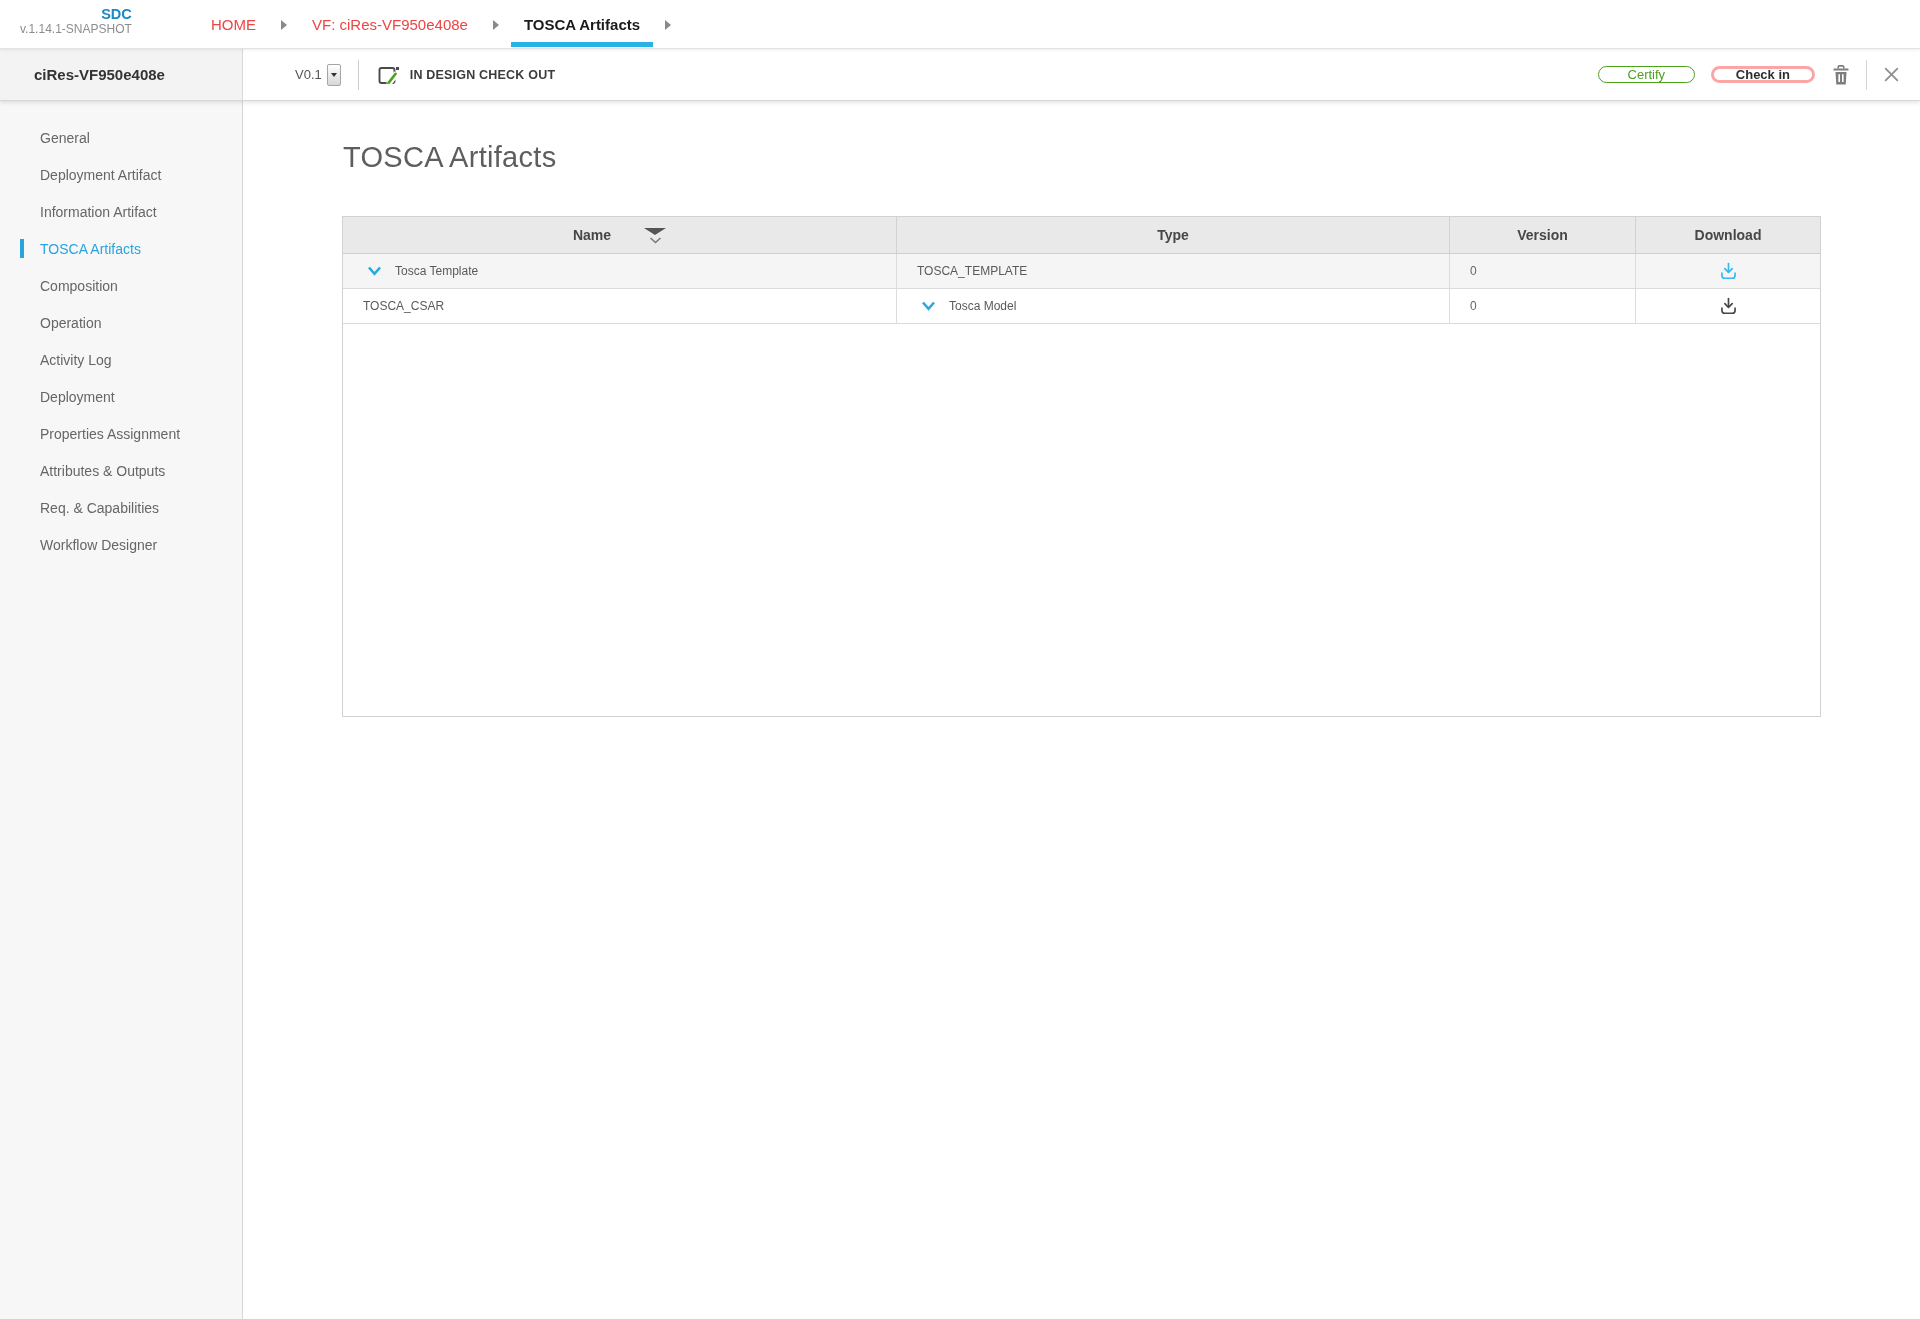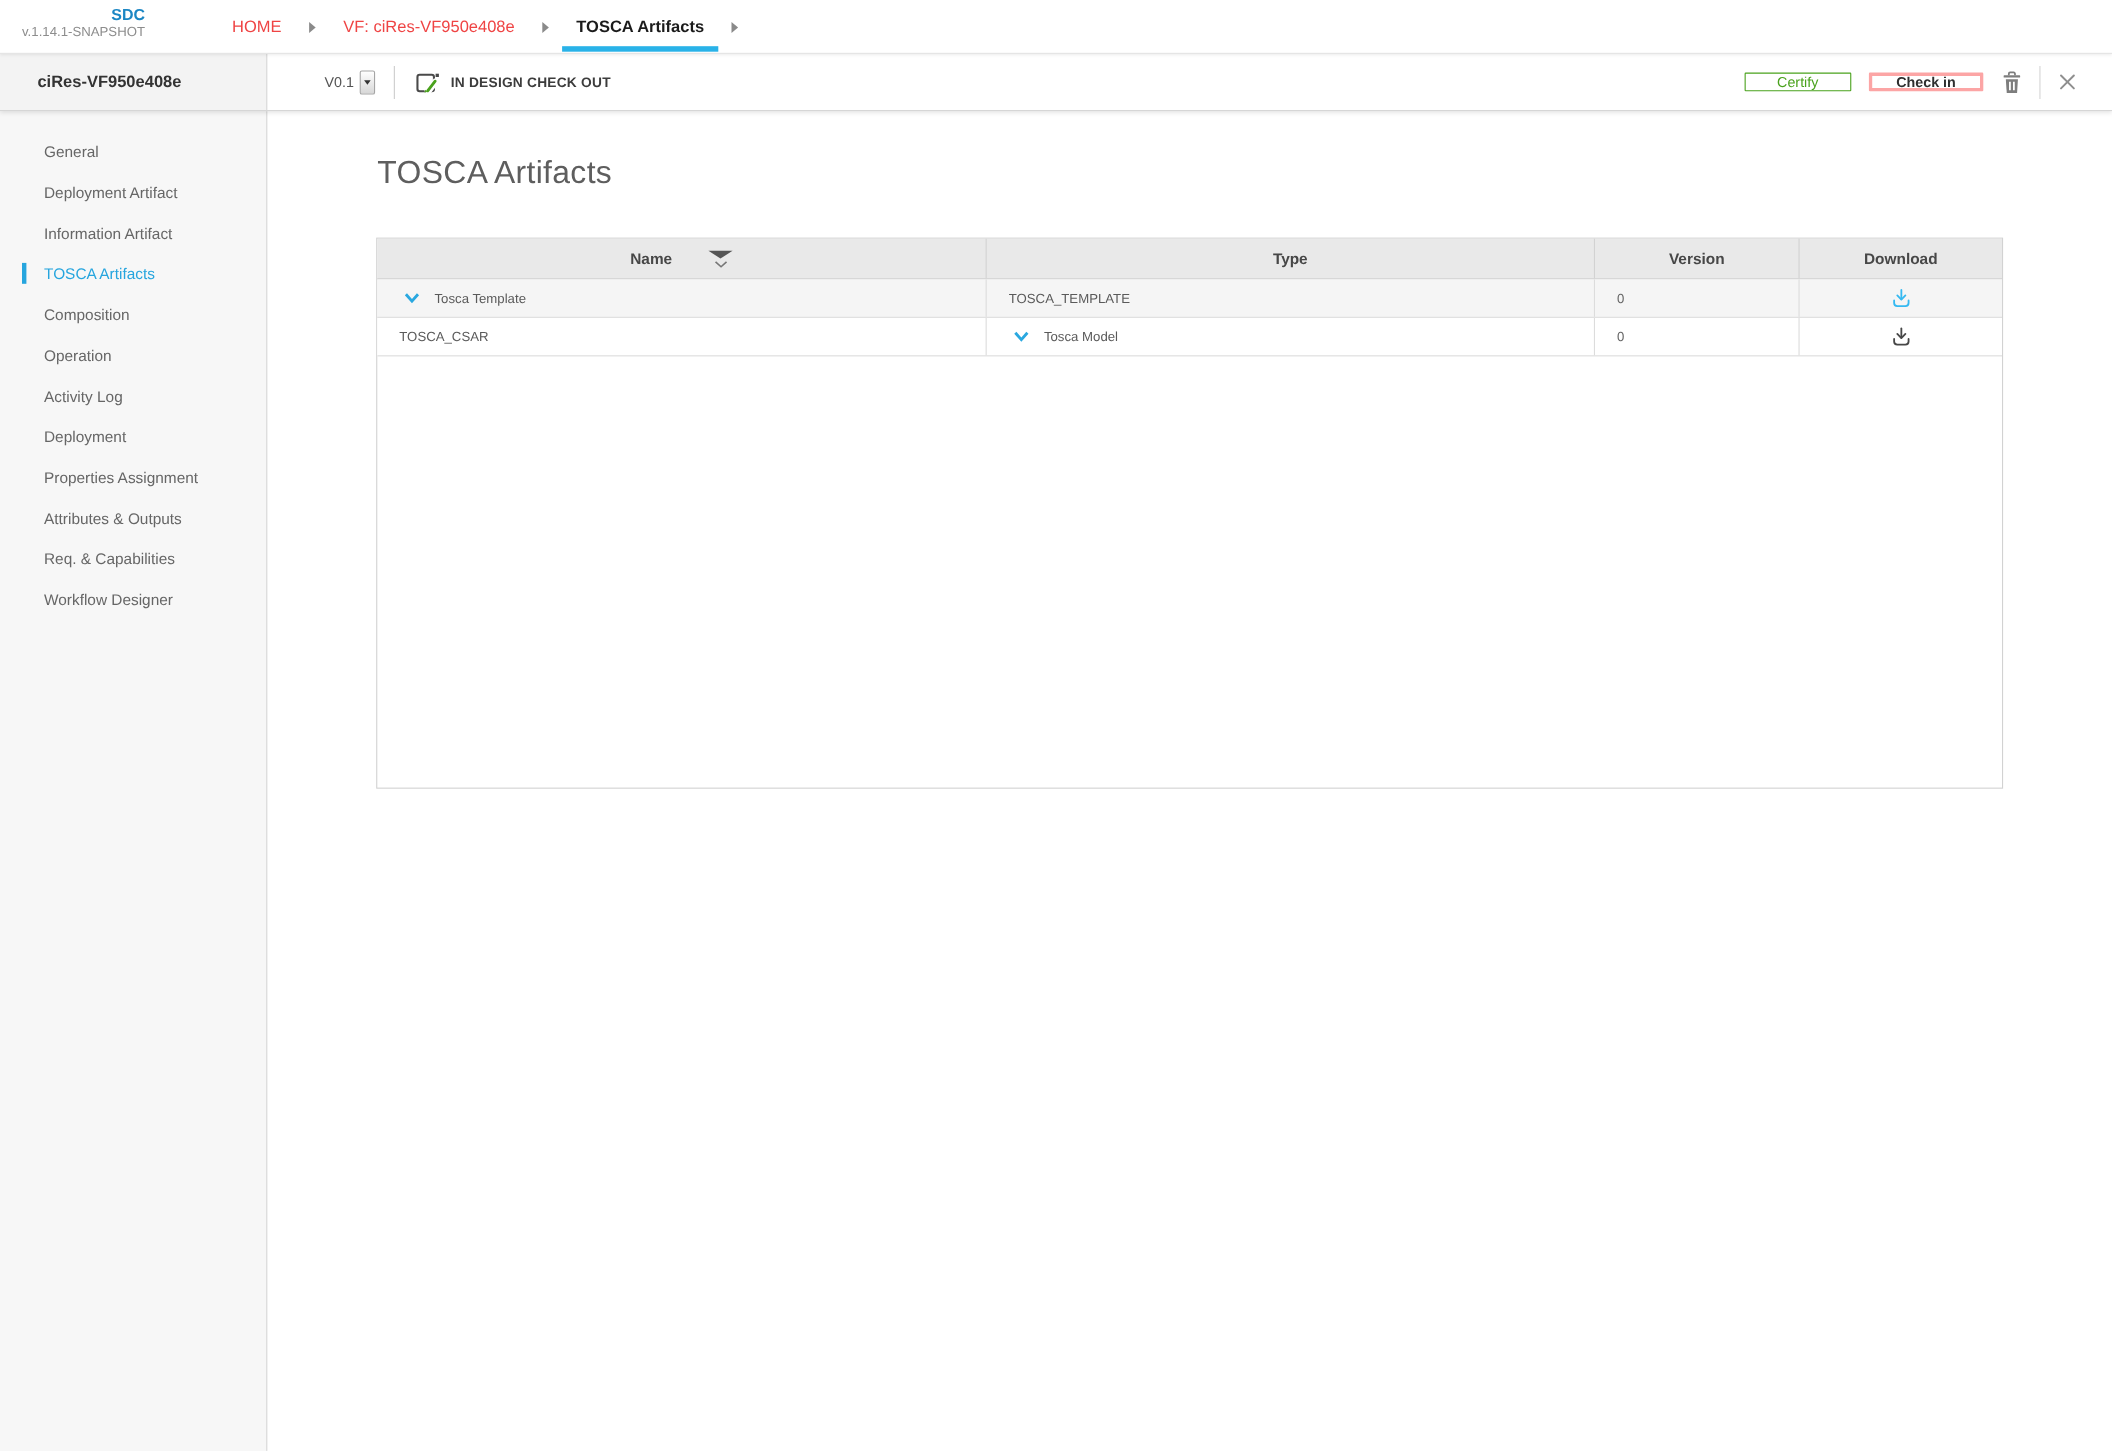--- a/index.html
+++ b/index.html
@@ -34,36 +34,36 @@
   .wsheader {
     position:absolute; top:49px; left:0; right:0; height:52px; background:#fff;
     border-bottom:1px solid #d6d6d6; box-shadow:0 2px 4px rgba(0,0,0,.10);
     z-index:20; display:flex;
   }
   .ws-title {
     width:243px; height:100%; background:#f3f3f3; border-right:1px solid #d8d8d8;
     display:flex; align-items:center; padding-left:34px;
     font-size:15px; font-weight:bold; color:#333;
   }
-  .ws-toolbar { flex:1; display:flex; align-items:center; padding-left:52px; padding-right:32px; }
+  .ws-toolbar { flex:1; display:flex; align-items:center; padding-left:52px; padding-right:20px; }
   .ver-label { font-size:13px; color:#555; }
   .ver-spinner {
     width:14px; height:22px; margin-left:5px; border:1px solid #a5a5a5; border-radius:2px;
     background:linear-gradient(#ffffff,#d7d7d7); display:flex; align-items:center;
     justify-content:center; cursor:pointer;
   }
   .ver-caret { width:0; height:0; border-left:3.5px solid transparent;
                border-right:3.5px solid transparent; border-top:4.5px solid #333; }
   .tb-divider { width:1px; height:30px; background:#ccc; margin:0 17px; }
   .checkout-icon { display:flex; align-items:center; }
   .status-text { font-size:12.5px; font-weight:bold; color:#3c3c3c; margin-left:10px; letter-spacing:.2px; }
 
   .tb-right { margin-left:auto; display:flex; align-items:center; }
   button.btn {
-    height:17px; min-width:97px; padding:0 22px; font-size:13px; border-radius:1px;
+    height:17px; min-width:97px; padding:0 22px; font-size:13px; border-radius:11px;
     background:#fff; cursor:pointer; font-family:inherit; display:flex;
     align-items:center; justify-content:center;
   }
   .btn-certify { border:1px solid #4aa21d; color:#4aa21d; }
   .btn-checkin { border:3px solid #fca5a5; color:#2e2e2e; font-weight:bold;
                  background:#fcfcfc; margin-left:16px; }
   .icon-btn { margin-left:16px; cursor:pointer; display:flex; align-items:center; }
   .right-divider { width:1px; height:30px; background:#d5d5d5; margin-left:15px; }
 
   

